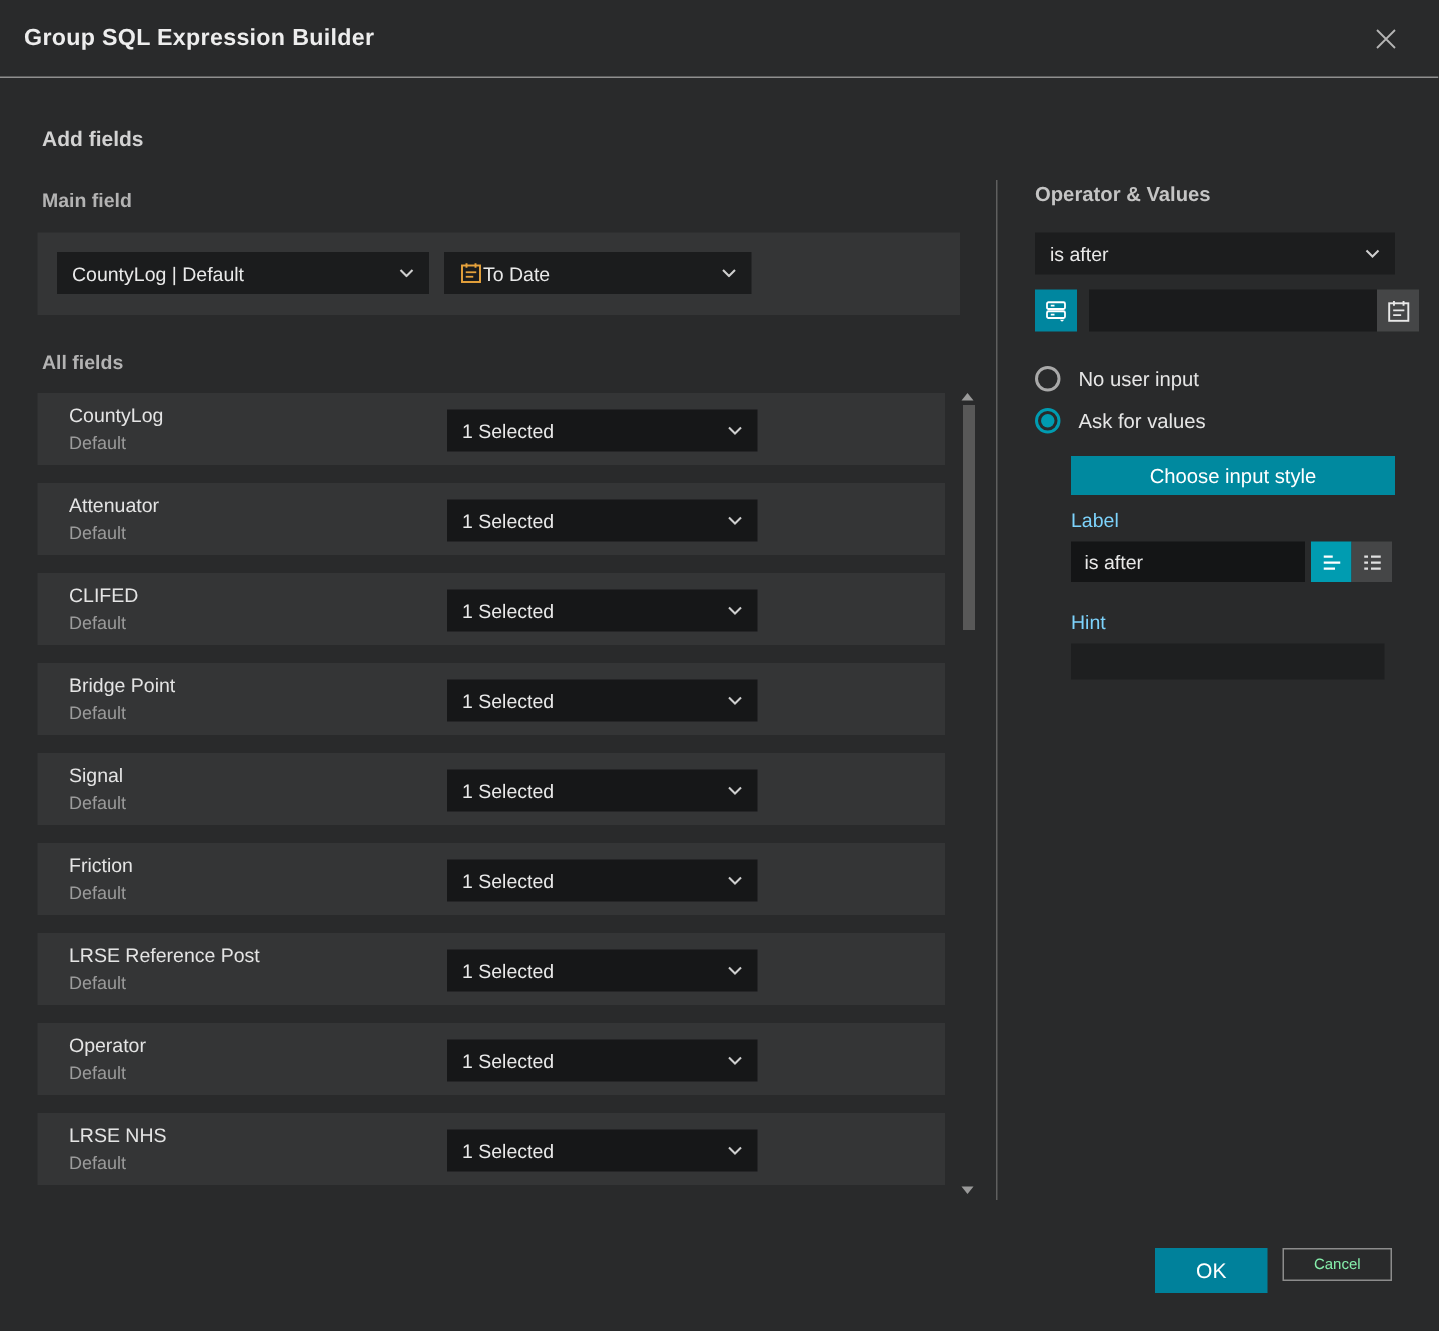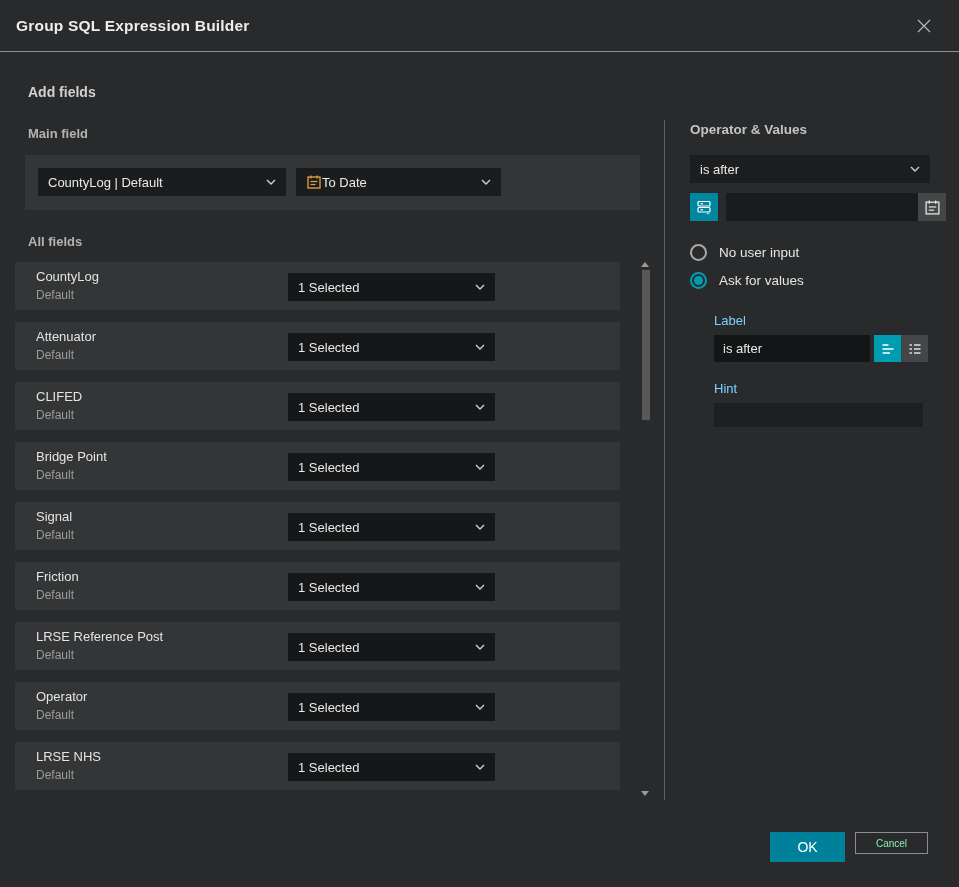--- a/index.html
+++ b/index.html
@@ -32,21 +32,21 @@
 
   
   .main-panel{position:absolute;left:25px;top:155px;width:615px;height:55px;background:var(--panel);}
   .select{background:var(--input);height:28px;display:flex;align-items:center;
     padding:0 10px;font-size:13px;color:#e9e9e9;cursor:pointer;}
   .select .chev{margin-left:auto;display:flex;align-items:center;color:#cfcfcf;}
   .sel-field{position:absolute;left:13px;top:13px;width:248px;}
   .sel-date{position:absolute;left:271px;top:13px;width:205px;gap:0;}
 
   
-  .list{position:absolute;left:15px;top:262px;width:605px;display:flex;flex-direction:column;gap:12px;}
+  .list{position:absolute;left:25px;top:262px;width:605px;display:flex;flex-direction:column;gap:12px;}
   .row{position:relative;height:48px;background:var(--panel);}
   .row .nm{position:absolute;left:21px;top:7px;font-size:13px;color:#e4e4e4;}
   .row .sub{position:absolute;left:21px;top:26px;font-size:12px;color:var(--text-dim);}
   .row .select{position:absolute;left:273px;top:11px;width:207px;background:var(--input-dark);}
 
   
   .sbar{position:absolute;left:638px;top:260px;width:14px;height:538px;}
   .sarrow{position:absolute;left:3px;width:0;height:0;border-left:4px solid transparent;
     border-right:4px solid transparent;cursor:pointer;}
   .sarrow.up{top:2px;border-bottom:5px solid #9a9a9a;}
@@ -299,20 +299,21 @@
     <div class="radio-row r1">
       <span class="rdot"></span>
       <span class="rlabel">No user input</span>
     </div>
     <div class="radio-row r2 sel">
       <span class="rdot"></span>
       <span class="rlabel">Ask for values</span>
     </div>
 
     <div class="indent">
+      <button class="choose-btn">Choose input style</button>
 
       <div class="fld-label">Label</div>
       <div class="label-row">
         <input class="label-input" value="is after" style="">
         <div class="ibtn teal">
           <svg width="16" height="16" viewBox="0 0 16 16">
             <line x1="2.5" y1="4" x2="8.5" y2="4" stroke="#fff" stroke-width="1.5"></line>
             <line x1="2.5" y1="8" x2="13.5" y2="8" stroke="#fff" stroke-width="1.5"></line>
             <line x1="2.5" y1="12" x2="10" y2="12" stroke="#fff" stroke-width="1.5"></line>
           </svg>

